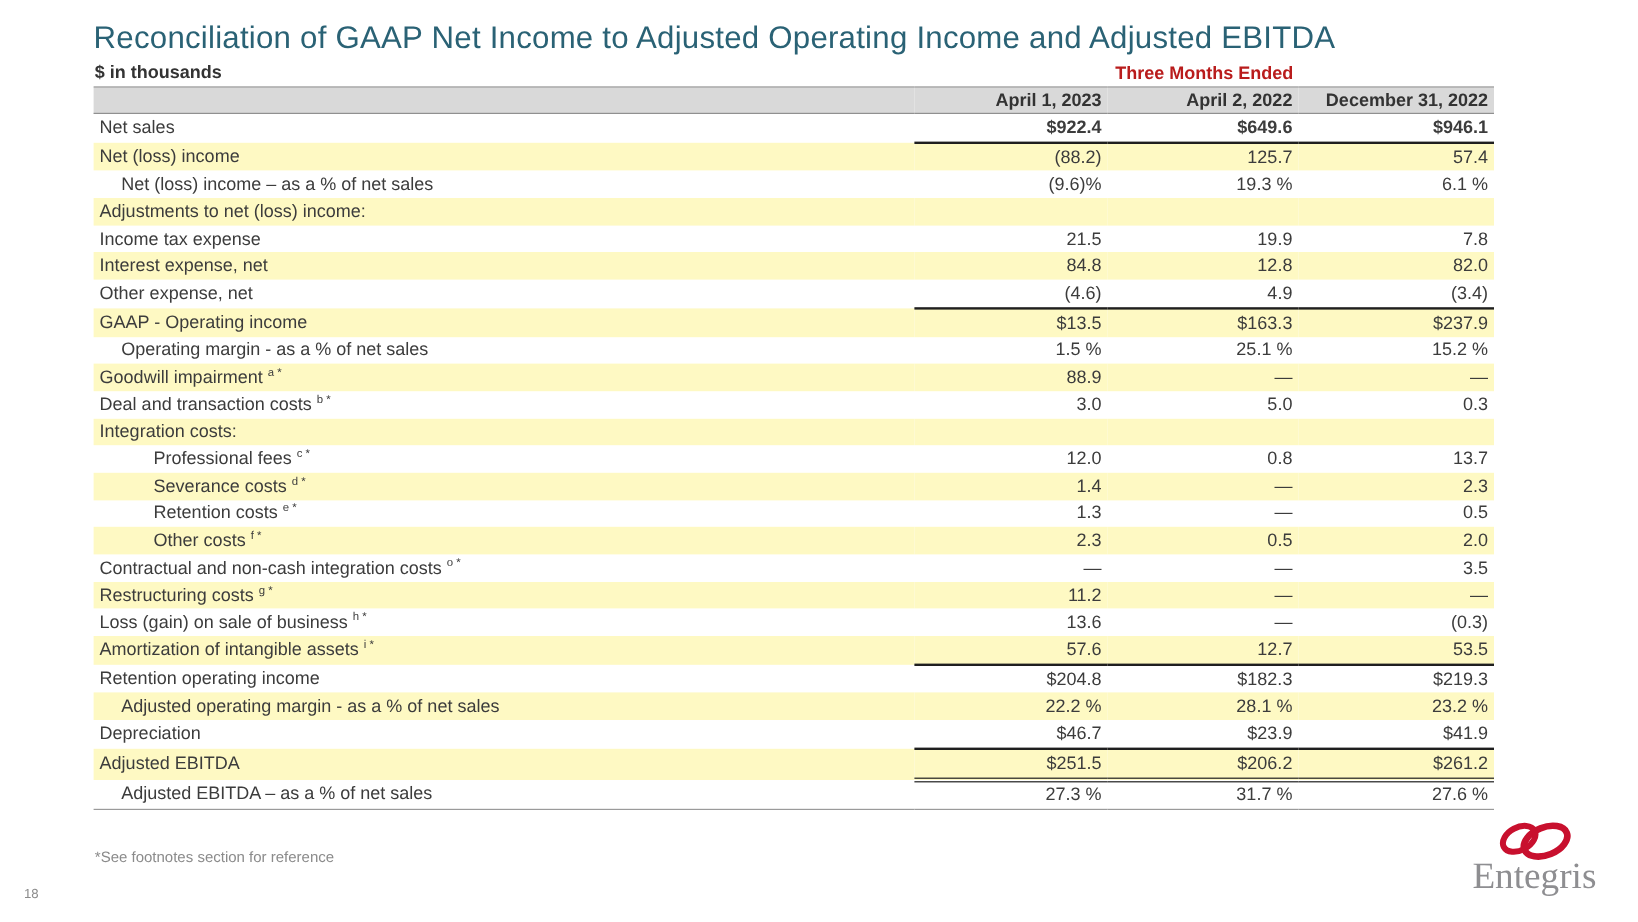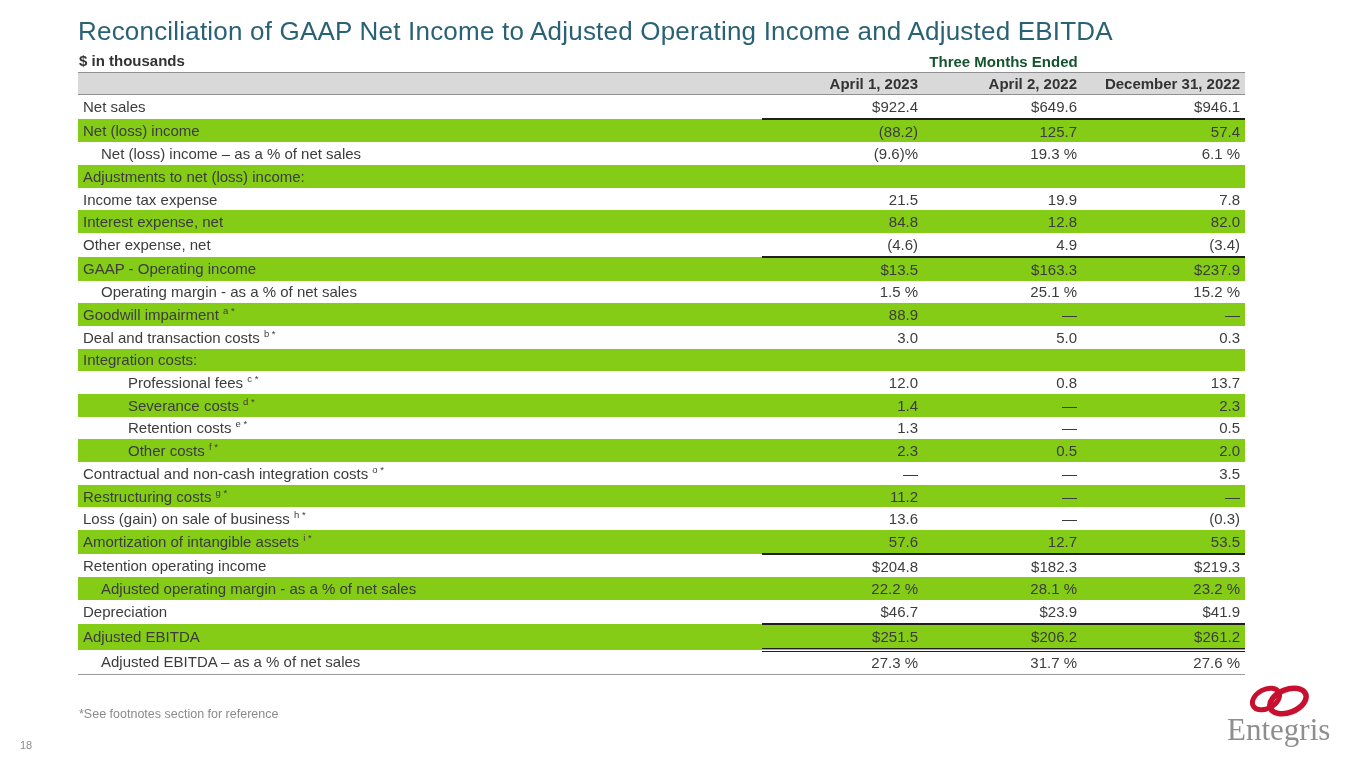--- a/index.html
+++ b/index.html
@@ -9,45 +9,45 @@
   }
   .title {
     position:absolute; left:78px; top:16px; font-size:26px; font-weight:400;
     color:#2a6275; letter-spacing:0.2px; white-space:nowrap;
   }
   .subtitle {
     position:absolute; left:79px; top:52px; font-size:15px; font-weight:bold; color:#333333;
   }
   .group-header {
     position:absolute; left:762px; top:53px; width:483px; text-align:center;
-    font-size:15px; font-weight:bold; color:#14532d;
+    font-size:15px; font-weight:bold; color:#b91c1c;
   }
   .tablewrap { position:absolute; left:78px; top:72px; width:1167px; }
   table { border-collapse:collapse; width:1167px; table-layout:fixed; font-size:15px; }
   col.c-label { width:684px; }
   col.c-v1 { width:161px; }
   col.c-v2 { width:159px; }
   col.c-v3 { width:163px; }
   thead th {
     height:21px; background:#d9d9d9; font-weight:bold; text-align:right;
     padding:0 5px 0 0; border-top:1px solid #909090; border-bottom:1px solid #909090;
     color:#333333; font-size:15px;
   }
   thead th.lbl { text-align:left; }
   tbody td { height:22.7px; padding:0; vertical-align:middle; color:#3c3c3c; }
   tbody td.lab { text-align:left; white-space:nowrap; }
   tbody td.val { text-align:right; padding-right:5px; }
-  tr.shade td { background:#84cc16; }
+  tr.shade td { background:#fef9c3; }
   td.ind0 { padding-left:5px; }
   td.ind1 { padding-left:23px; }
   td.ind2 { padding-left:50px; }
   tr.rule-single td.val { border-bottom:2px solid #1f1f1f; }
   tr.rule-double td.val { border-bottom:4px double #1f1f1f; }
   tr.last td { border-bottom:1px solid #9a9a9a;margin-top:20px; }
-  tr.bold-values td.val { font-weight:normal; }
+  tr.bold-values td.val { font-weight:bold; }
   sup { font-size:9.5px; line-height:0; }
   .footnote {
     position:absolute; left:79px; top:707px; font-size:12.5px; color:#8b8b8b;
   }
   .page-number {
     position:absolute; left:20px; top:739px; font-size:11px; color:#8b8b8b;
   }
   .logo { position:absolute; left:1226px; top:684px; width:120px; height:64px; }
 </style>
 </head>

